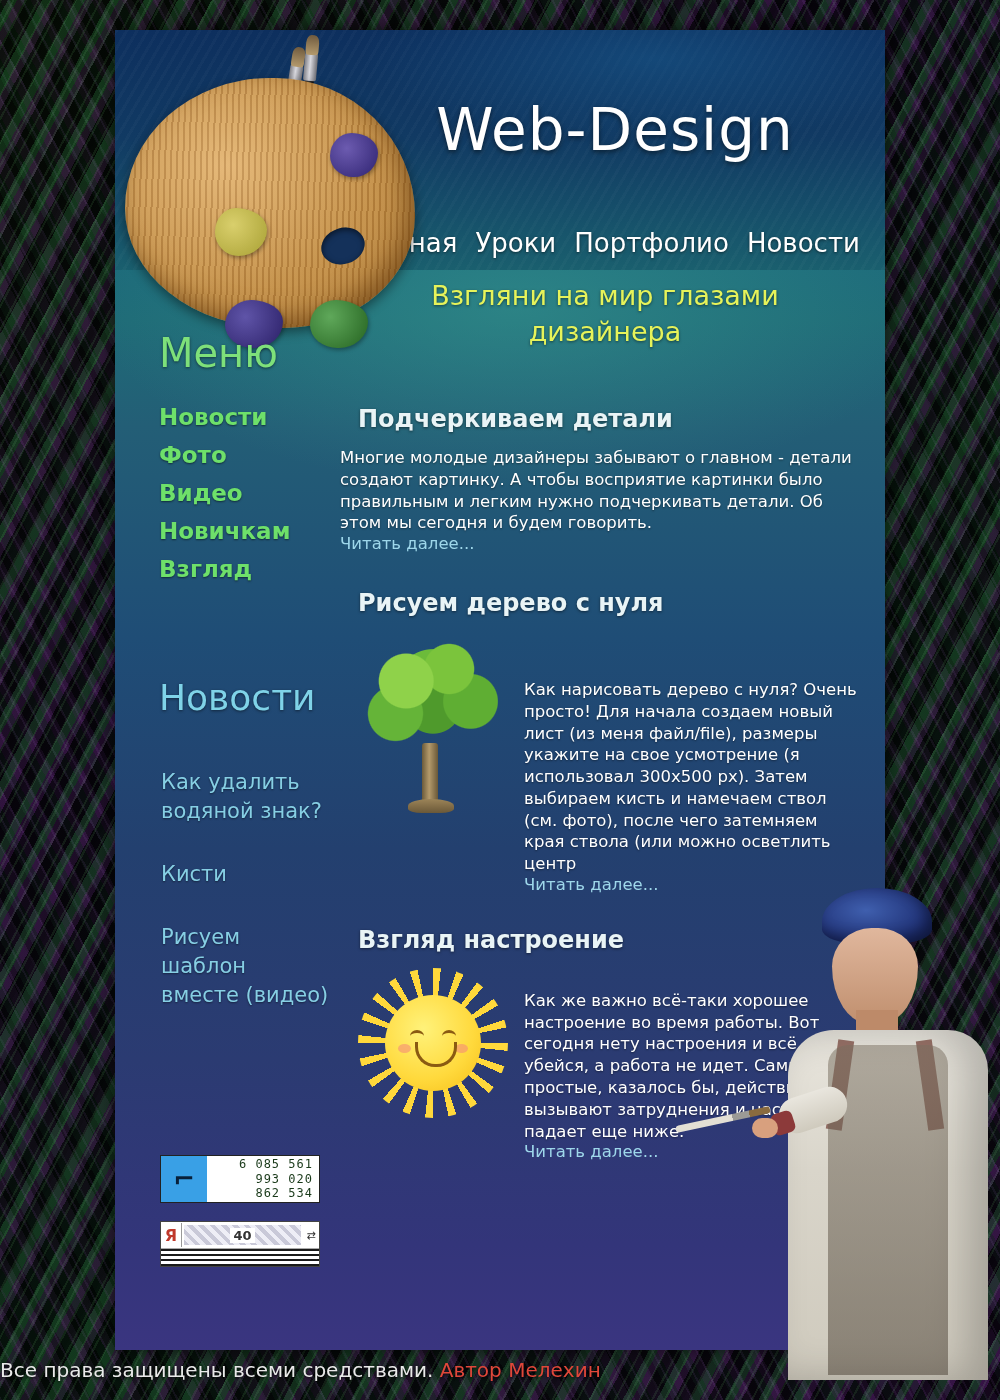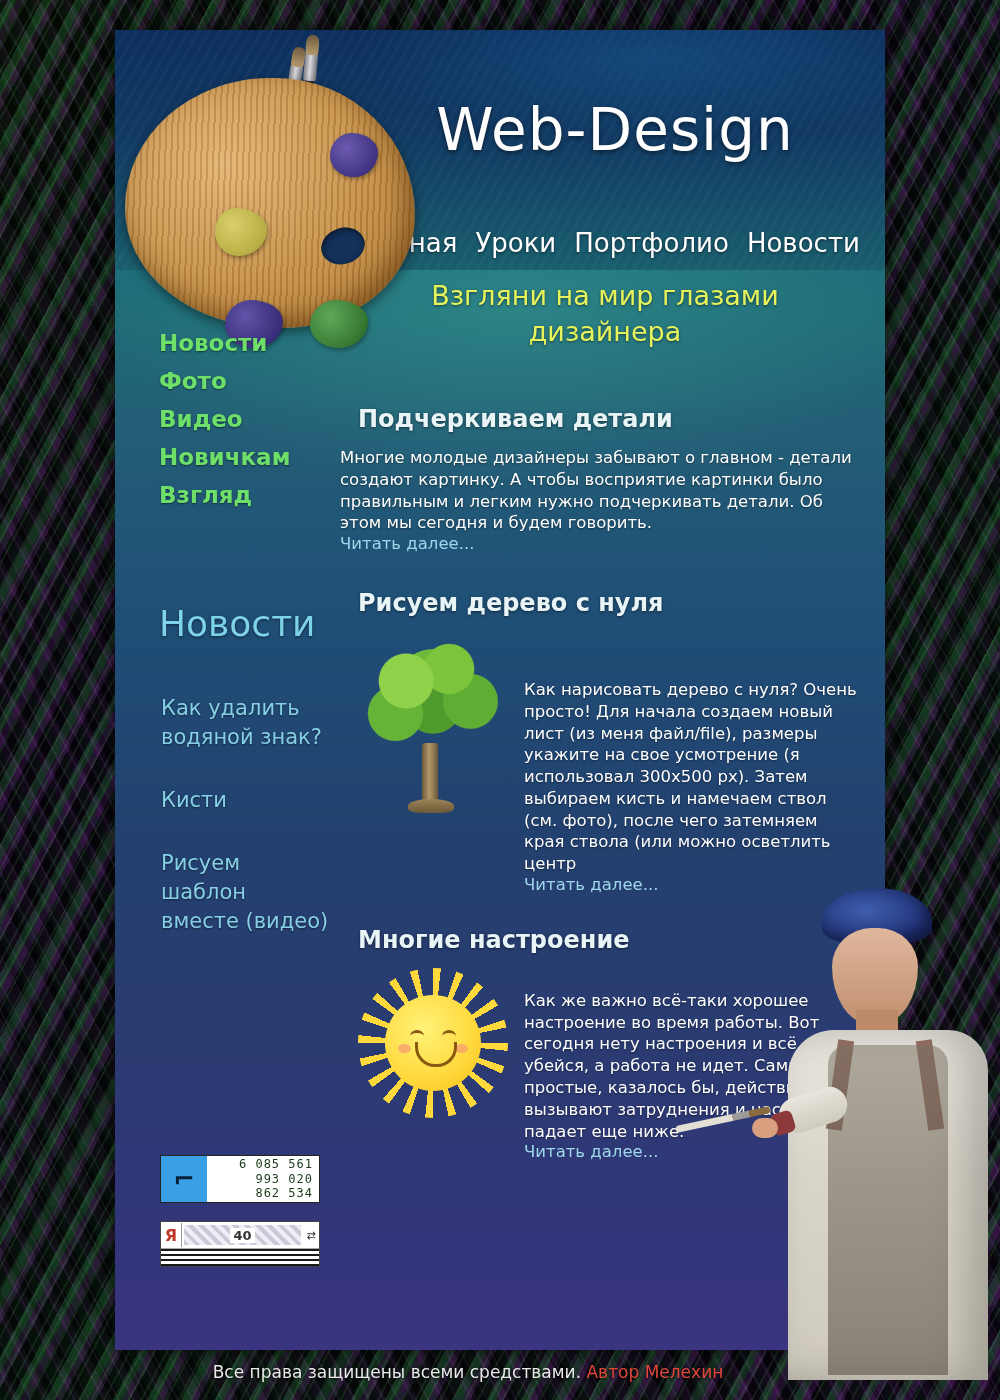--- a/index.html
+++ b/index.html
@@ -475,22 +475,21 @@
     width: 96px; height: 7px;
     background: linear-gradient(90deg, #e3dfd4 0 60%, #9b9a96 60% 78%, #8a6b3f 78% 100%);
     border-radius: 3px;
     transform: rotate(-12deg);
   }
   
   .footer {
     position: absolute;
     left: 0; bottom: 18px;
     width: 936px;
-    text-align: center;
-    font-size: 17px;
+    font-size: 20px;
     color: #e9e9e9;
     text-shadow: 0 1px 3px rgba(0,0,0,0.8);
   }
   .footer .author { color: #e0473a; }
 </style>
 </head>
 <body>
 
 <div class="page">
   <div class="bg"></div>
@@ -524,20 +523,21 @@
         <div class="blob b1"></div>
         <div class="blob b2"></div>
         <div class="blob b3"></div>
         <div class="blob b4"></div>
       </div>
     </div>
 
     <div class="hero-sub">Взгляни на мир глазами дизайнера</div>
 
     <div class="sidebar">
+      <div class="menu-title">Меню</div>
       <ul class="menu-list">
         <li><a href="#">Новости</a></li>
         <li><a href="#">Фото</a></li>
         <li><a href="#">Видео</a></li>
         <li><a href="#">Новичкам</a></li>
         <li><a href="#">Взгляд</a></li>
       </ul>
 
       <div class="news-title">Новости</div>
       <ul class="news-list">
@@ -575,21 +575,21 @@
             <div class="root"></div>
           </div>
           <div style="padding-top:48px;">
             <p>Как нарисовать дерево с нуля? Очень просто! Для начала создаем новый лист (из меня файл/file), размеры укажите на свое усмотрение (я использовал 300х500 px). Затем выбираем кисть и намечаем ствол (см. фото), после чего затемняем края ствола (или можно осветлить центр</p>
             <a href="#" class="more">Читать далее...</a>
           </div>
         </div>
       </div>
 
       <div class="article" style="margin-top:32px;">
-        <h2>Многие настроение</h2>
+        <h2>Взгляд настроение</h2>
         <div class="body" style="align-items:flex-start;">
           <div class="thumb t3">
             <div class="rays"></div>
             <div class="disc"></div>
             <div class="eye l"></div>
             <div class="eye r"></div>
             <div class="cheek l"></div>
             <div class="cheek r"></div>
             <div class="smile"></div>
           </div>

